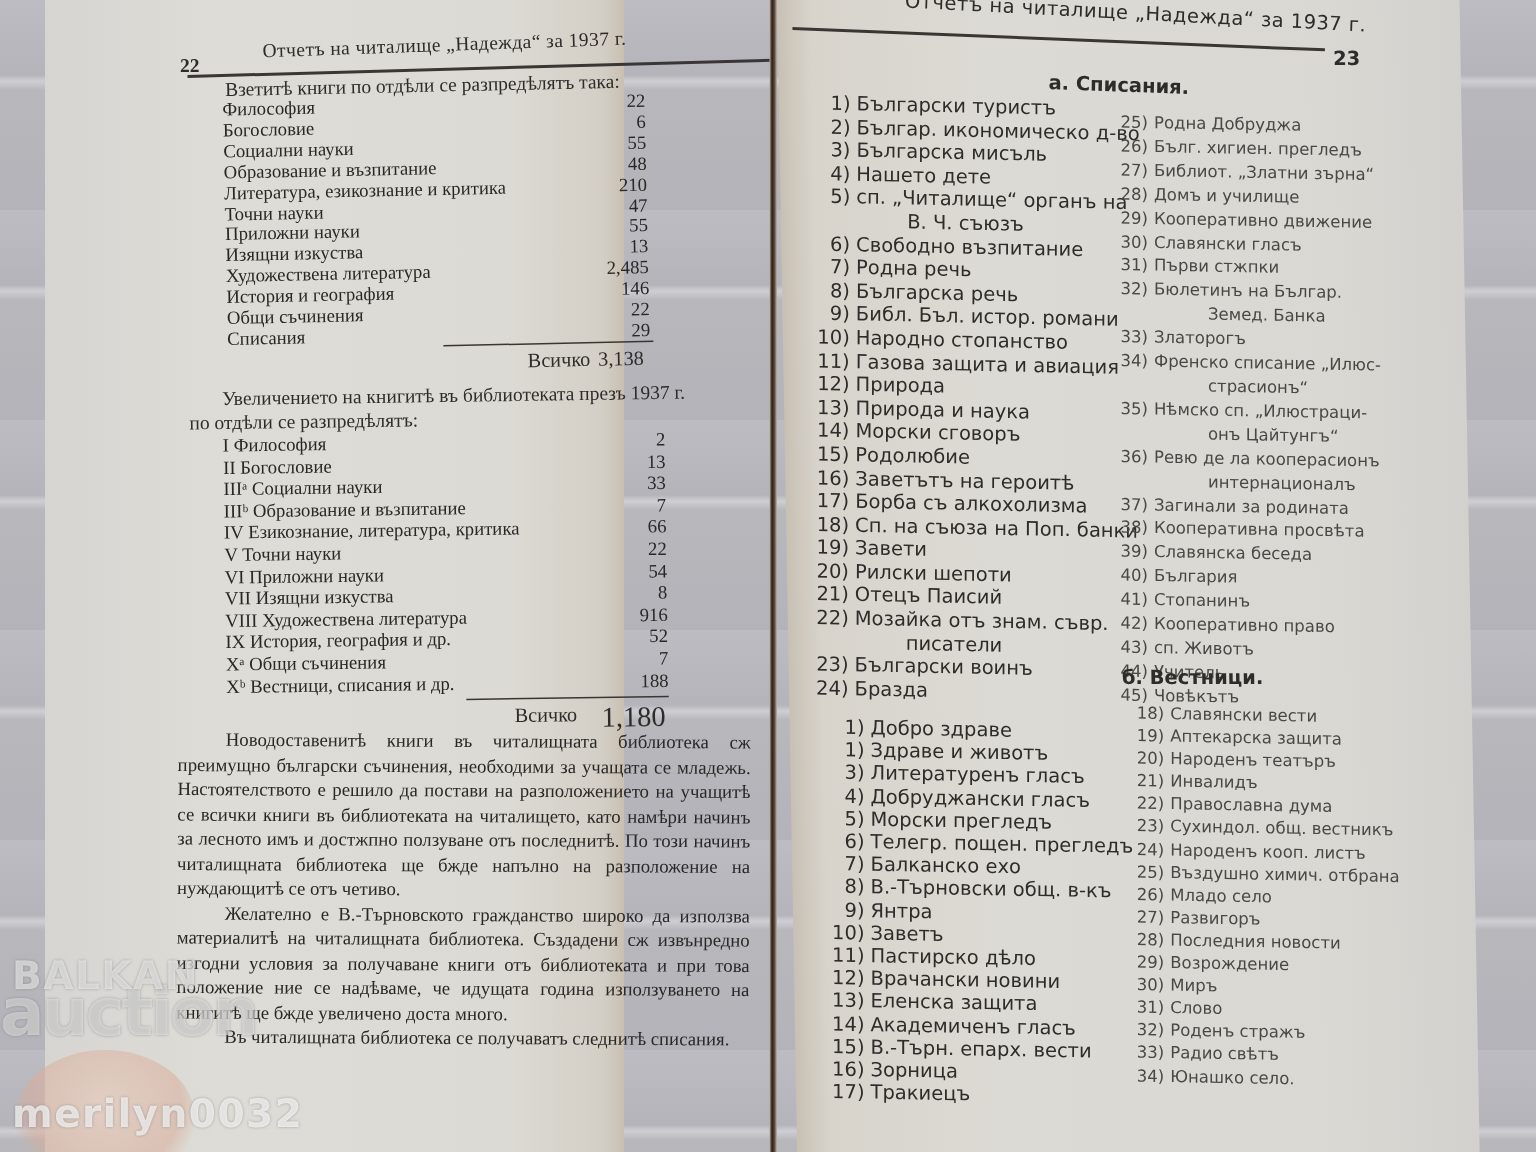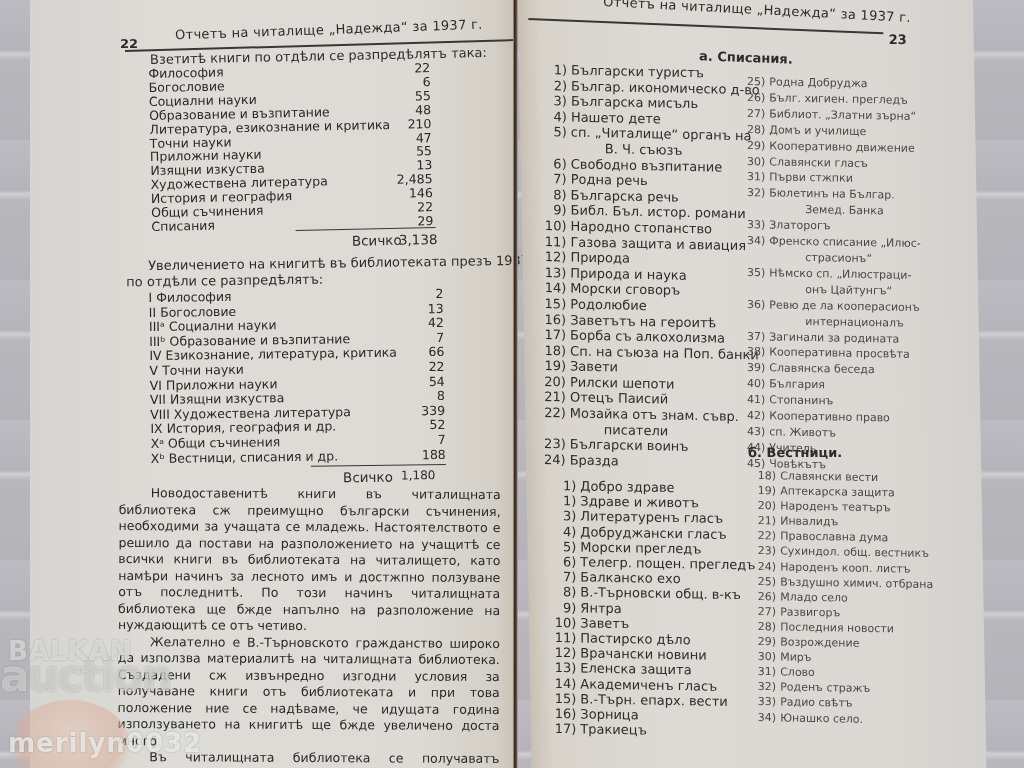--- a/index.html
+++ b/index.html
@@ -15,22 +15,23 @@
       background: repeating-linear-gradient(180deg, #bdbcc2 0px, #b5b4ba 50px, #cfced3 54px, #b8b7bc 60px, #b4b3b9 140px);
     }
     .page {
       position: absolute;
       top: 0;
       height: 768px;
       background: #dcdad4;
     }
     .page-left {
       left: 30px;
-      width: 485px;
+      width: 386px;
       background: linear-gradient(90deg, #d6d5d2 0%, #dedcd6 30%, #dcdad4 80%, #d4cfc6 96%, #c9c0b2 100%);
+      font-family: Liberation Serif, serif;
     }
     .page-right {
       left: 518px;
       width: 455px;
       background: linear-gradient(90deg, #c8c0b4 0%, #d8d4cc 5%, #dcdad4 30%, #d9d8d3 80%, #d2d1cd 100%);
       transform: skewX(1deg);
       transform-origin: top left;
     }
     .spine {
       position: absolute; left: 513px; top: 0; width: 5px; height: 768px;
@@ -158,21 +159,21 @@
         <div class="row" style="left: 118px; top: 290px; width: 295px;">
           <span>I Философия</span>
           <span class="num">2</span>
         </div>
         <div class="row" style="left: 118px; top: 304.6px; width: 295px;">
           <span>II Богословие</span>
           <span class="num">13</span>
         </div>
         <div class="row" style="left: 118px; top: 319.2px; width: 295px;">
           <span>IIIᵃ Социални науки</span>
-          <span class="num">42</span>
+          <span class="num">33</span>
         </div>
         <div class="row" style="left: 118px; top: 333.8px; width: 295px;">
           <span>IIIᵇ Образование и възпитание</span>
           <span class="num">7</span>
         </div>
         <div class="row" style="left: 118px; top: 348.4px; width: 295px;">
           <span>IV Езикознание, литература, критика</span>
           <span class="num">66</span>
         </div>
         <div class="row" style="left: 118px; top: 363px; width: 295px;">
@@ -182,38 +183,38 @@
         <div class="row" style="left: 118px; top: 377.6px; width: 295px;">
           <span>VI Приложни науки</span>
           <span class="num">54</span>
         </div>
         <div class="row" style="left: 118px; top: 392.2px; width: 295px;">
           <span>VII Изящни изкуства</span>
           <span class="num">8</span>
         </div>
         <div class="row" style="left: 118px; top: 406.8px; width: 295px;">
           <span>VIII Художествена литература</span>
-          <span class="num">339</span>
+          <span class="num">916</span>
         </div>
         <div class="row" style="left: 118px; top: 421.4px; width: 295px;">
           <span>IX История, география и др.</span>
           <span class="num">52</span>
         </div>
         <div class="row" style="left: 118px; top: 436px; width: 295px;">
           <span>Xᵃ Общи съчинения</span>
           <span class="num">7</span>
         </div>
         <div class="row" style="left: 118px; top: 450.6px; width: 295px;">
           <span>Xᵇ Вестници, списания и др.</span>
           <span class="num">188</span>
         </div>
       </div>
     <div class="rule" style="left:278px; top:468px; width:135px; height:1px;"></div>
     <span class="t" style="left:310px; top:472px; font-size:13.5px;">Всичко</span>
-    <span class="t" style="left:368px; top:472px; font-size:12px;">1,180</span>
+    <span class="t" style="left:368px; top:472px; font-size:19px;">1,180</span>
   </div>
 
   <div class="para" style="left:88px; top:486px; width:382px; transform: rotate(0.3deg);">
     <p>Новодоставенитѣ книги въ читалищната библиотека сж преимущно български съчинения, необходими за учащата се младежь. Настоятелството е решило да постави на разположението на учащитѣ се всички книги въ библиотеката на читалището, като намѣри начинъ за лесното имъ и достжпно ползуване отъ последнитѣ. По този начинъ читалищната библиотека ще бжде напълно на разположение на нуждающитѣ се отъ четиво.</p>
     <p>Желателно е В.-Търновското гражданство широко да използва материалитѣ на читалищната библиотека. Създадени сж извънредно изгодни условия за получаване книги отъ библиотеката и при това положение ние се надѣваме, че идущата година използуването на книгитѣ ще бжде увеличено доста много.</p>
     <p>Въ читалищната библиотека се получаватъ следнитѣ списания.</p>
   </div>
 </div>
 
 <div class="spine"></div>

